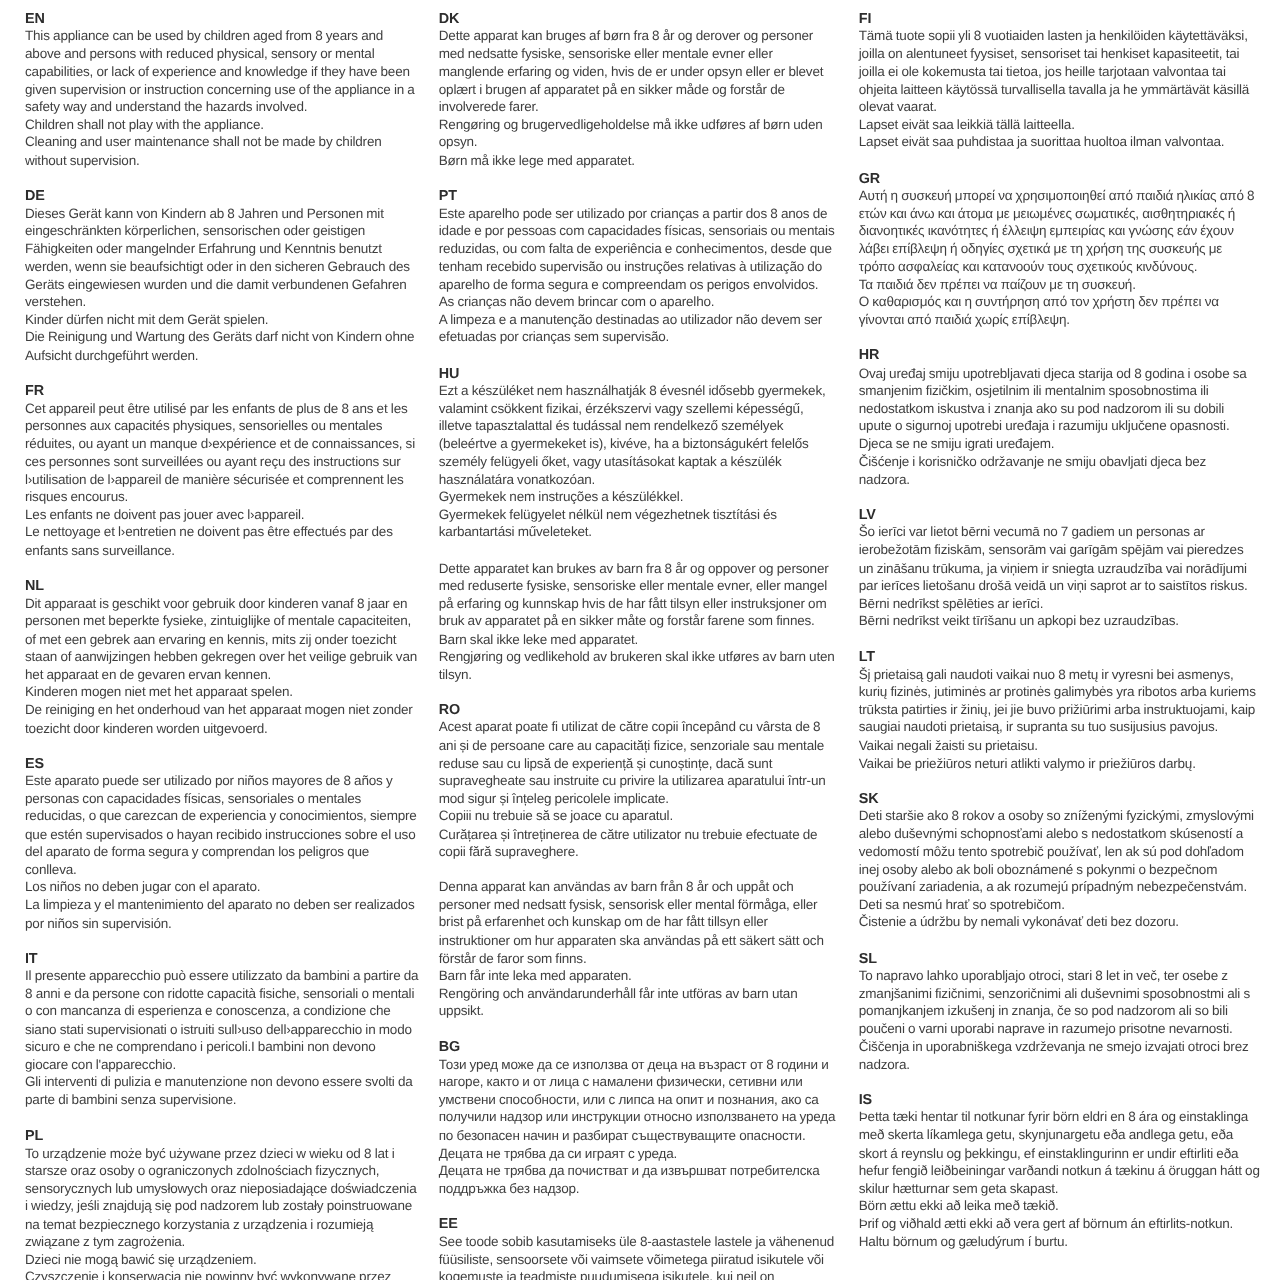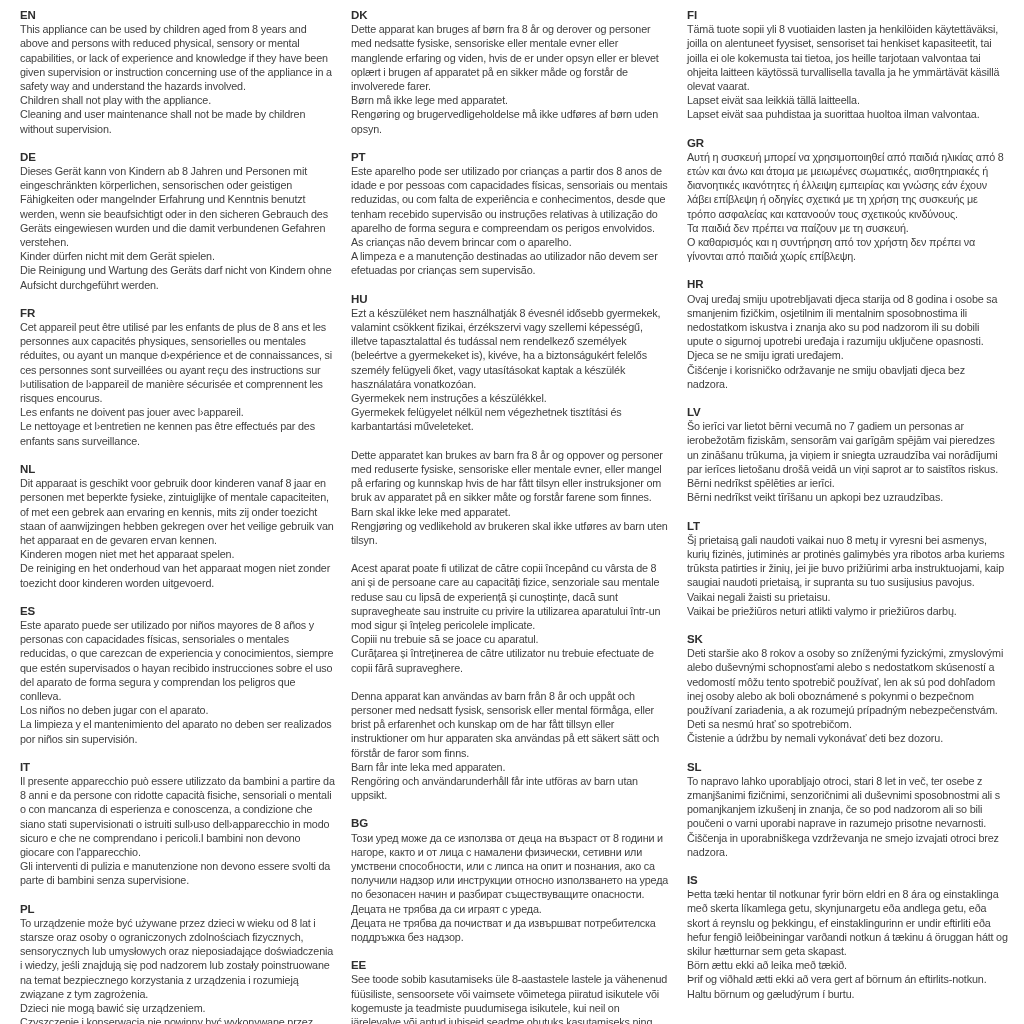--- a/index.html
+++ b/index.html
@@ -66,21 +66,21 @@
           <p>Kinder dürfen nicht mit dem Gerät spielen.</p>
           <p>Die Reinigung und Wartung des Geräts darf nicht von Kindern ohne Aufsicht durchgeführt werden.</p>
         </div>
   </section>
 
   <section class="lang-section">
     <h2 class="lang-code">FR</h2>
     <div class="lang-body">
           <p>Cet appareil peut être utilisé par les enfants de plus de 8 ans et les personnes aux capacités physiques, sensorielles ou mentales réduites, ou ayant un manque d›expérience et de connaissances, si ces personnes sont surveillées ou ayant reçu des instructions sur l›utilisation de l›appareil de manière sécurisée et comprennent les risques encourus.</p>
           <p>Les enfants ne doivent pas jouer avec l›appareil.</p>
-          <p>Le nettoyage et l›entretien ne kennen pas être effectués par des enfants sans surveillance.</p>
+          <p>Le nettoyage et l›entretien ne doivent pas être effectués par des enfants sans surveillance.</p>
         </div>
   </section>
 
   <section class="lang-section">
     <h2 class="lang-code">NL</h2>
     <div class="lang-body">
           <p>Dit apparaat is geschikt voor gebruik door kinderen vanaf 8 jaar en personen met beperkte fysieke, zintuiglijke of mentale capaciteiten, of met een gebrek aan ervaring en kennis, mits zij onder toezicht staan of aanwijzingen hebben gekregen over het veilige gebruik van het apparaat en de gevaren ervan kennen.</p>
           <p>Kinderen mogen niet met het apparaat spelen.</p>
           <p>De reiniging en het onderhoud van het apparaat mogen niet zonder toezicht door kinderen worden uitgevoerd.</p>
         </div>
@@ -111,22 +111,22 @@
           <p>Czyszczenie i konserwacja nie powinny być wykonywane przez dzieci bez nadzoru.</p>
         </div>
   </section>
 
 </div>
   <div class="col">
   <section class="lang-section">
     <h2 class="lang-code">DK</h2>
     <div class="lang-body">
           <p>Dette apparat kan bruges af børn fra 8 år og derover og personer med nedsatte fysiske, sensoriske eller mentale evner eller manglende erfaring og viden, hvis de er under opsyn eller er blevet oplært i brugen af apparatet på en sikker måde og forstår de involverede farer.</p>
+          <p>Rengøring og brugervedligeholdelse må ikke udføres af børn uden opsyn.</p>
           <p>Børn må ikke lege med apparatet.</p>
-          <p>Rengøring og brugervedligeholdelse må ikke udføres af børn uden opsyn.</p>
         </div>
   </section>
 
   <section class="lang-section">
     <h2 class="lang-code">PT</h2>
     <div class="lang-body">
           <p>Este aparelho pode ser utilizado por crianças a partir dos 8 anos de idade e por pessoas com capacidades físicas, sensoriais ou mentais reduzidas, ou com falta de experiência e conhecimentos, desde que tenham recebido supervisão ou instruções relativas à utilização do aparelho de forma segura e compreendam os perigos envolvidos.</p>
           <p>As crianças não devem brincar com o aparelho.</p>
           <p>A limpeza e a manutenção destinadas ao utilizador não devem ser efetuadas por crianças sem supervisão.</p>
         </div>
@@ -143,20 +143,21 @@
 
   <section class="lang-section">
     <div class="lang-body">
           <p>Dette apparatet kan brukes av barn fra 8 år og oppover og personer med reduserte fysiske, sensoriske eller mentale evner, eller mangel på erfaring og kunnskap hvis de har fått tilsyn eller instruksjoner om bruk av apparatet på en sikker måte og forstår farene som finnes.</p>
           <p>Barn skal ikke leke med apparatet.</p>
           <p>Rengjøring og vedlikehold av brukeren skal ikke utføres av barn uten tilsyn.</p>
         </div>
   </section>
 
   <section class="lang-section">
+    <h2 class="lang-code">RO</h2>
     <div class="lang-body">
           <p>Acest aparat poate fi utilizat de către copii începând cu vârsta de 8 ani și de persoane care au capacități fizice, senzoriale sau mentale reduse sau cu lipsă de experiență și cunoștințe, dacă sunt supravegheate sau instruite cu privire la utilizarea aparatului într-un mod sigur și înțeleg pericolele implicate.</p>
           <p>Copiii nu trebuie să se joace cu aparatul.</p>
           <p>Curățarea și întreținerea de către utilizator nu trebuie efectuate de copii fără supraveghere.</p>
         </div>
   </section>
 
   <section class="lang-section">
     <div class="lang-body">
           <p>Denna apparat kan användas av barn från 8 år och uppåt och personer med nedsatt fysisk, sensorisk eller mental förmåga, eller brist på erfarenhet och kunskap om de har fått tillsyn eller instruktioner om hur apparaten ska användas på ett säkert sätt och förstår de faror som finns.</p>

